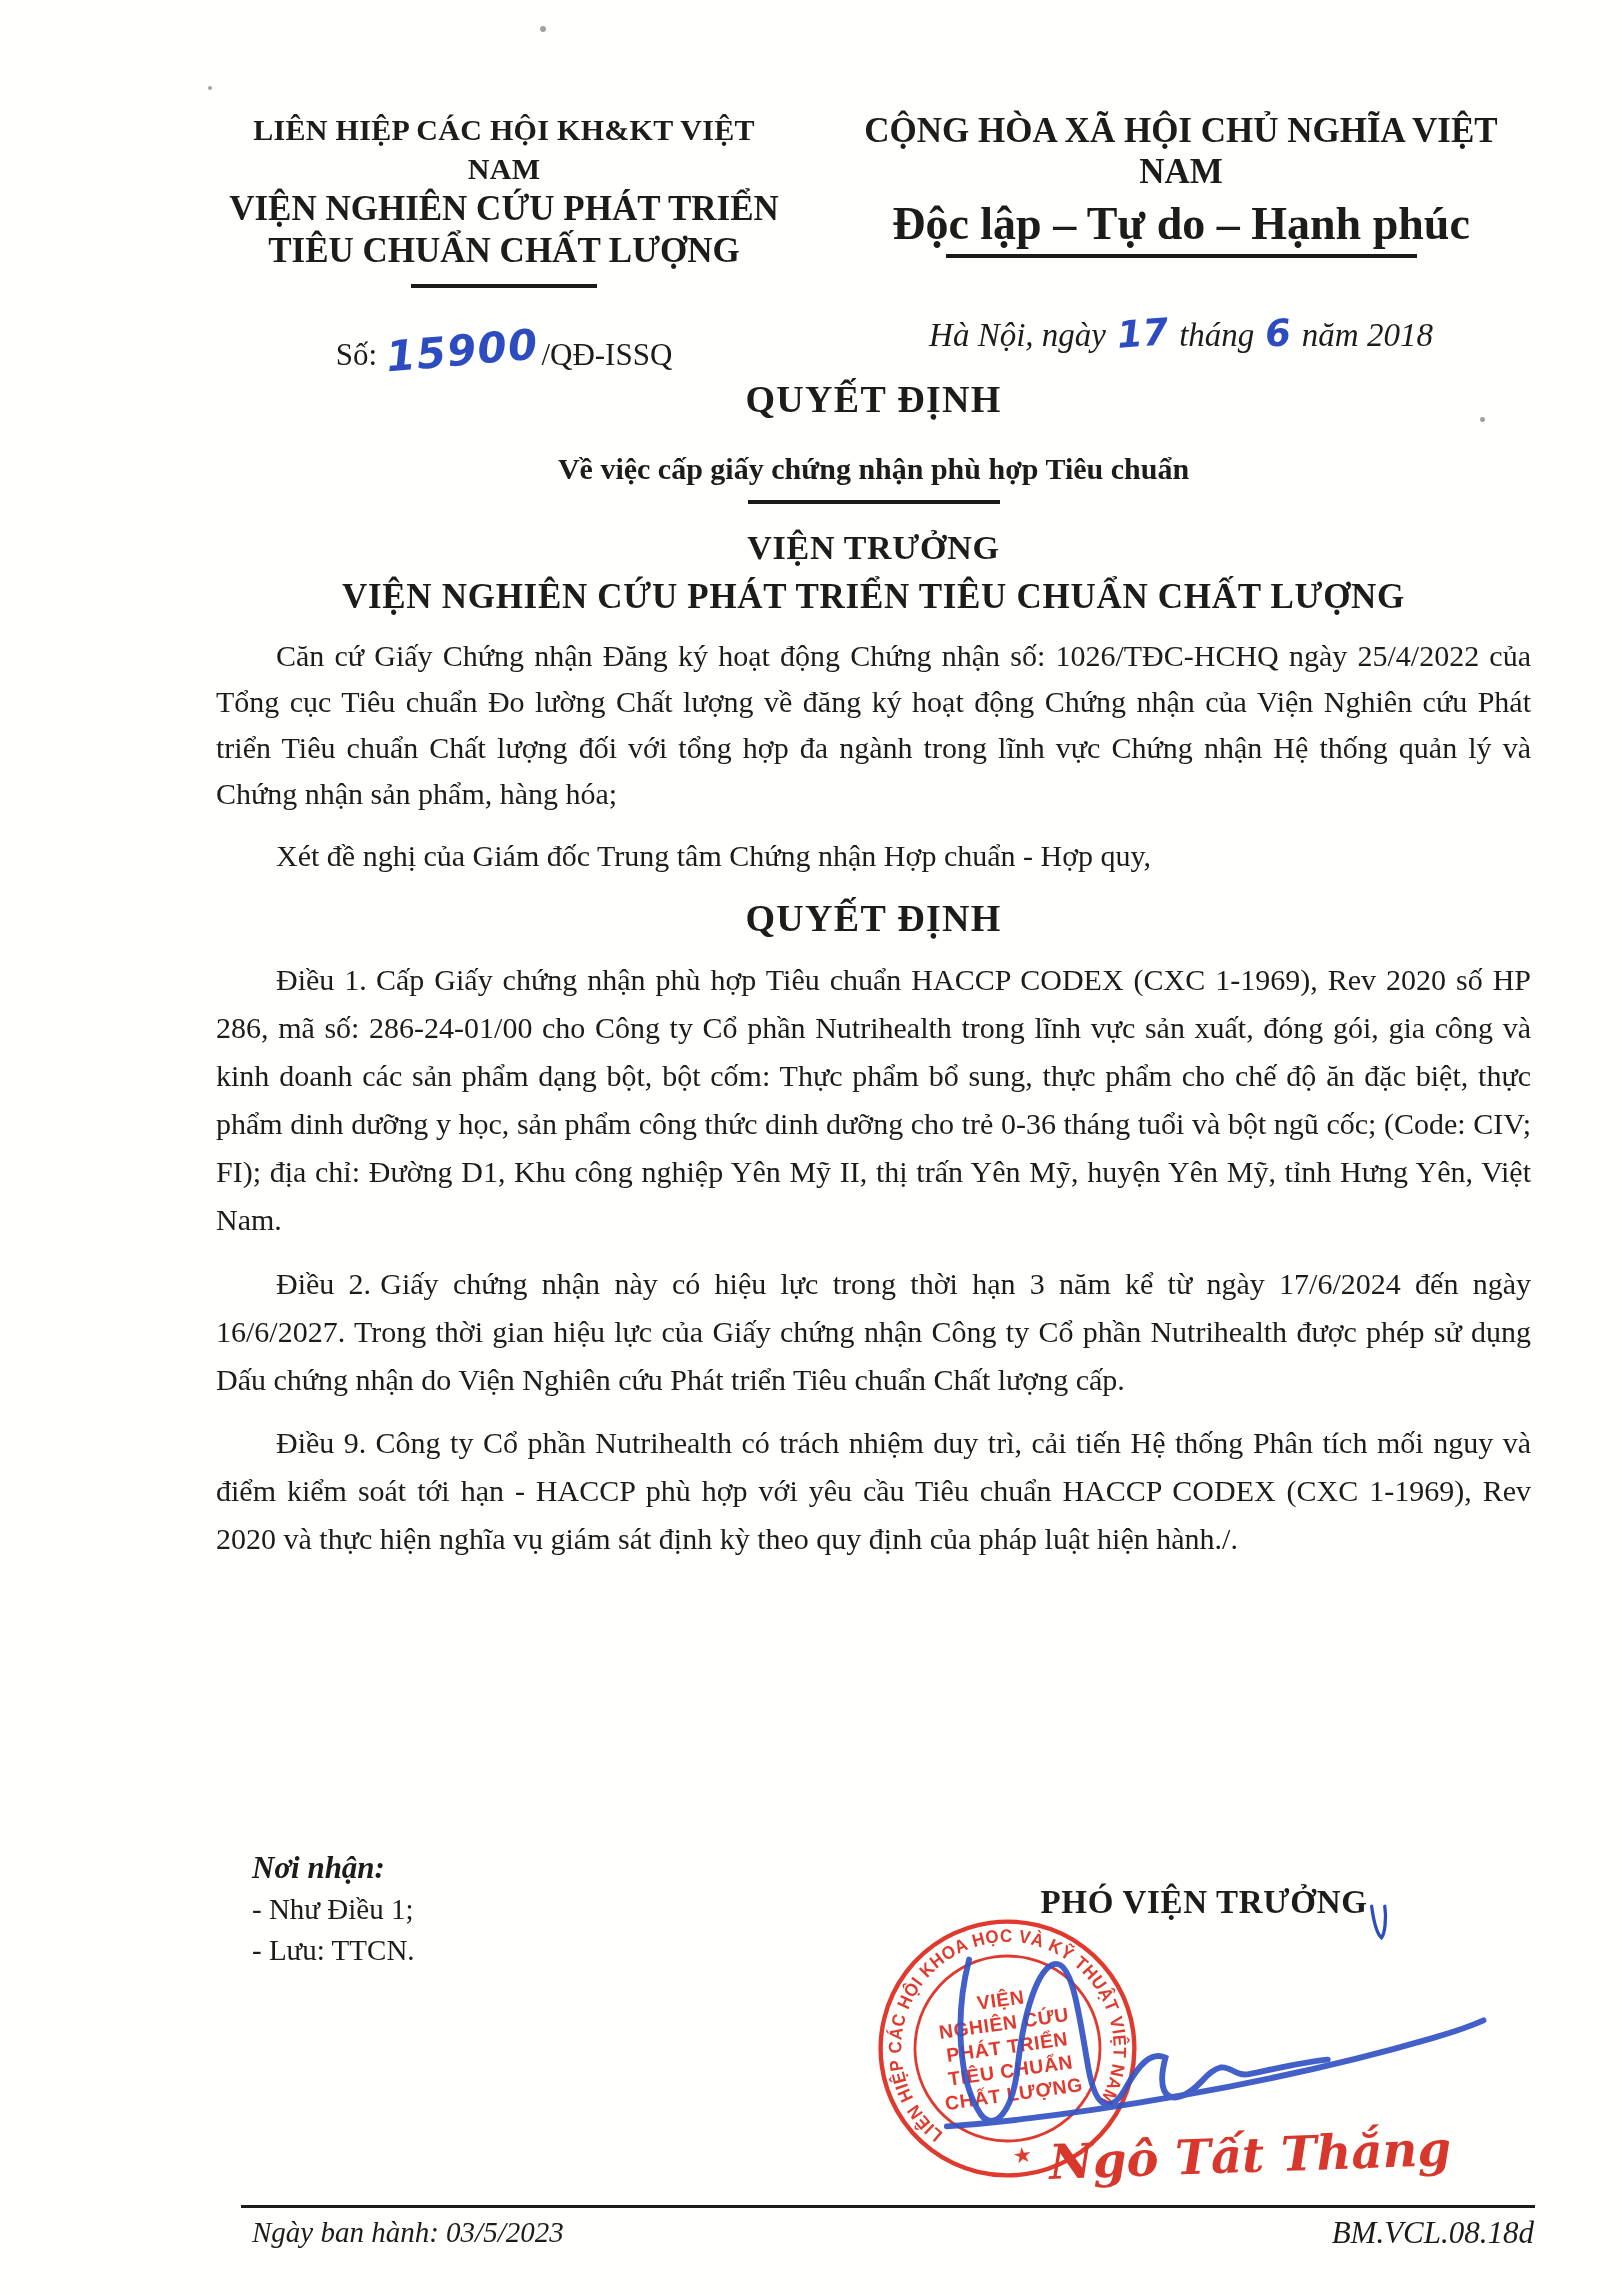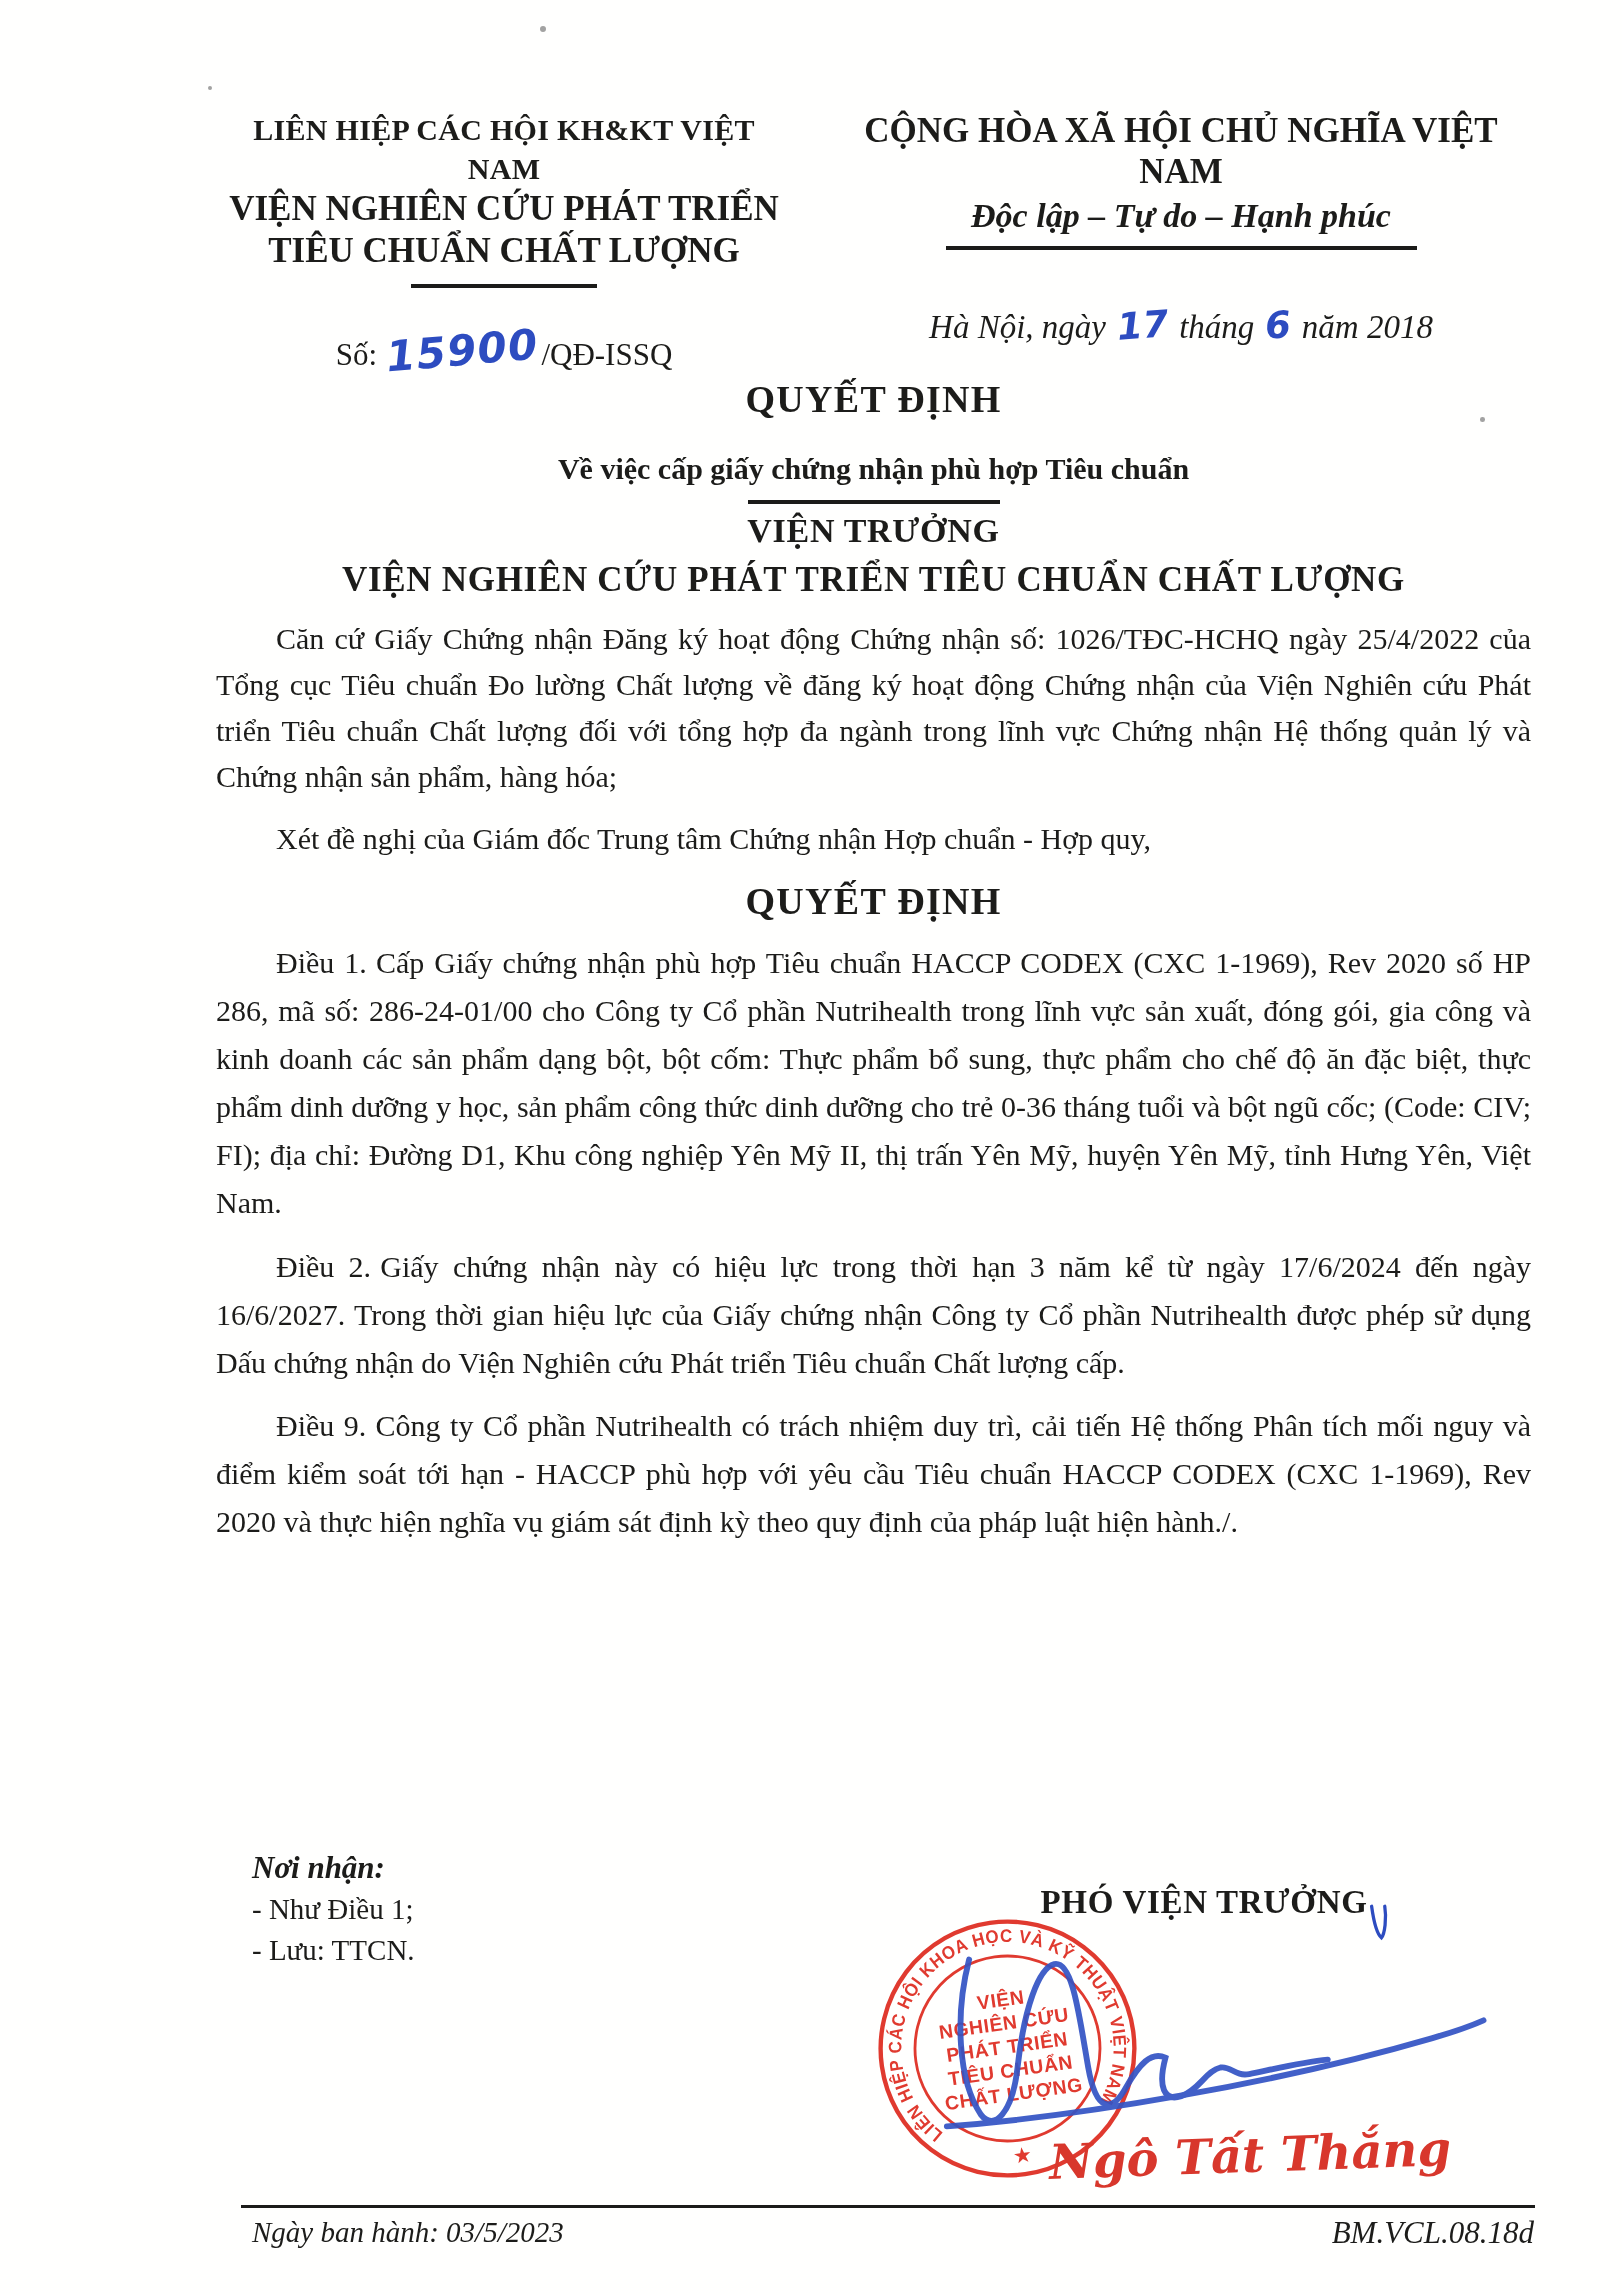--- a/index.html
+++ b/index.html
@@ -16,31 +16,31 @@
   .hdr-left{width:576px;text-align:center;}
   .hdr-right{width:700px;margin-left:39px;text-align:center;}
   .h1a{font-weight:bold;font-size:30px;line-height:39px;letter-spacing:0.3px;}
   .h1b{font-weight:bold;font-size:35px;line-height:42px;}
   .rule{background:#1b1b19;height:3.9px;}
   .rule-left{width:186px;margin:11.8px auto 0;}
   .rule-right{width:471px;margin:9.2px auto 0;}
   .so-line{margin-top:38px;font-size:31px;white-space:nowrap;}
   .so-label{margin-right:6.5px;}
   .h2a{font-weight:bold;font-size:35px;line-height:41px;}
-  .h2b{font-weight:bold;font-size:34px;line-height:42px;margin-top:3px;font-style:italic;}
+  .h2b{font-weight:bold;font-size:46px;line-height:42px;margin-top:11px;}
   .date-line{margin-top:54px;font-style:italic;font-size:33px;white-space:nowrap;}
   .pen{color:#2d4cc0;font-family:"DejaVu Sans",sans-serif;font-style:italic;font-weight:bold;}
   .so-num{display:inline-block;font-size:42px;transform:rotate(-5deg);letter-spacing:1.3px;margin:0 2.6px;}
   .date-num{display:inline-block;font-size:37px;transform:rotate(-4deg);margin:0 2.6px;}
   
   .main{position:absolute;top:378px;left:216px;width:1315px;}
   .doc-title{text-align:center;font-weight:bold;font-size:38px;line-height:43px;letter-spacing:1.3px;}
   .doc-subtitle{text-align:center;font-weight:bold;font-size:30px;line-height:35px;margin-top:30px;}
   .rule-title{width:252px;margin:14.4px auto 0;}
-  .authority1{text-align:center;font-weight:bold;font-size:34px;line-height:39px;margin-top:7px;letter-spacing:0.7px;}
+  .authority1{text-align:center;font-weight:bold;font-size:34px;line-height:39px;margin-top:24px;letter-spacing:0.7px;}
   .authority2{text-align:center;font-weight:bold;font-size:35px;line-height:41px;margin-top:9.2px;letter-spacing:0.7px;}
   .preamble p{font-size:30px;line-height:46px;text-align:justify;text-indent:60px;margin:15.7px 0 0;}
   .decision2{text-align:center;font-weight:bold;font-size:38px;line-height:43px;margin-top:18.3px;letter-spacing:1.3px;}
   .articles p{font-size:30px;line-height:48px;text-align:justify;text-indent:60px;margin:15.7px 0 0;}
   .article-label{font-weight:normal;margin-right:9.2px;}
   
   .recipients{position:absolute;left:252px;top:1847px;}
   .recipients-title{font-weight:bold;font-style:italic;font-size:31px;line-height:42px;}
   .recipient-line{font-size:29px;line-height:41px;}
   .sign-block{position:absolute;left:864px;top:1872px;width:680px;text-align:center;}

